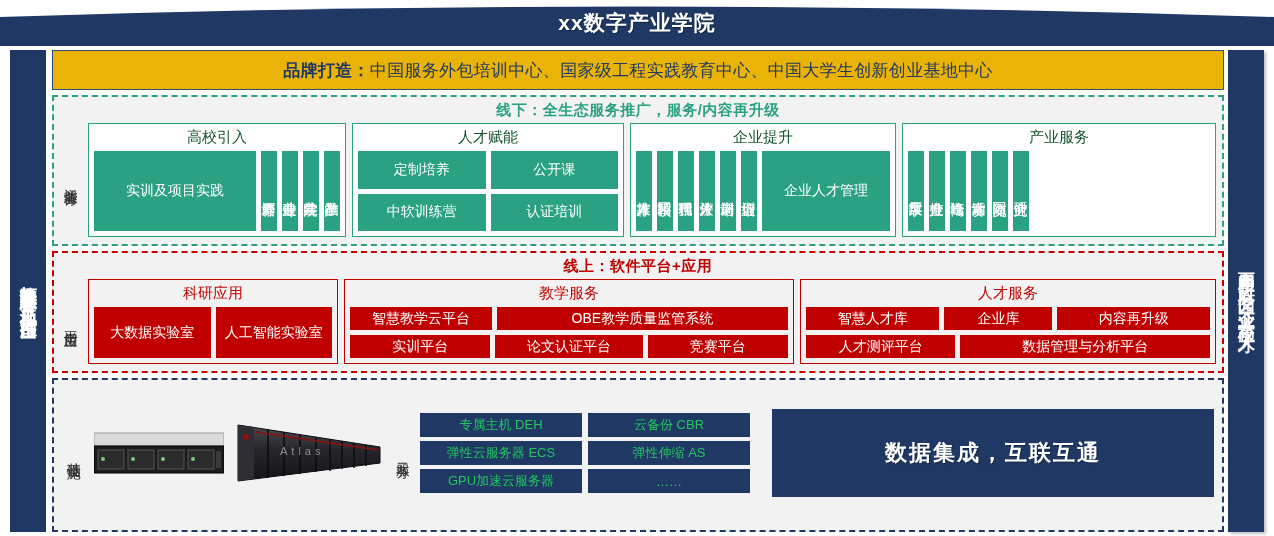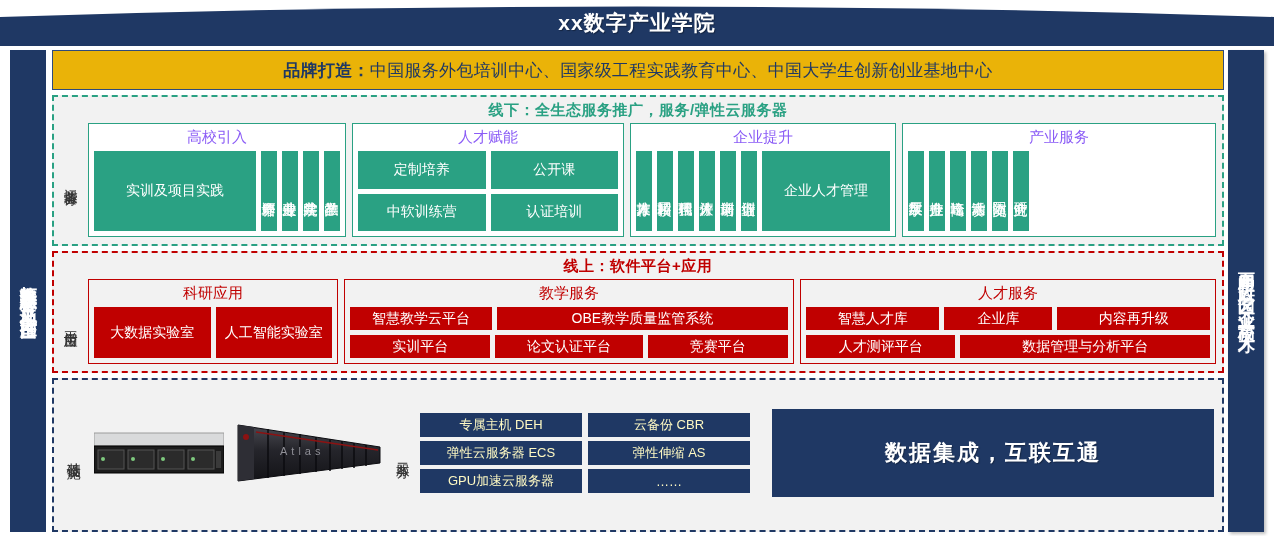--- a/index.html
+++ b/index.html
@@ -91,21 +91,21 @@
   .group{
     background:#ffffff;box-sizing:border-box;
     display:flex;flex-direction:column;
     padding:3px 5px 5px 5px;
   }
   .group.green{border:1px solid #2AA183;}
   .group.red{border:1px solid #C00000;background:#F2F2F2;}
   .group-title{
     text-align:center;font-size:15px;margin:1px 0 4px 0;
   }
-  .group-title.green{color:#8b5cf6;}
+  .group-title.green{color:#14532d;}
   .group-title.red{color:#C00000;}
 
   .tiles{display:flex;gap:5px;flex:1 1 auto;}
   .tiles.col{flex-direction:column;}
   .tile-row{display:flex;gap:5px;flex:1 1 auto;}
 
   .tile{
     display:flex;align-items:center;justify-content:center;text-align:center;
     color:#ffffff;box-sizing:border-box;
     font-size:14px;line-height:1.12;
@@ -122,21 +122,21 @@
   .redgroup-rows{display:flex;flex-direction:column;gap:5px;flex:1 1 auto;}
 
   
   .infra-body{display:flex;align-items:center;gap:8px;height:calc(100% - 4px);}
   .servers{
     flex:0 0 290px;display:flex;align-items:center;justify-content:center;gap:10px;height:100%;
   }
   .cloud-chips{display:flex;flex-direction:column;gap:4px;flex:0 0 330px;}
   .chip-row{display:flex;gap:6px;}
   .chip{
-    flex:1 1 0;background:#1F3864;color:#fef9c3;font-size:13px;
+    flex:1 1 0;background:#1F3864;color:#22c55e;font-size:13px;
     display:flex;align-items:center;justify-content:center;
     height:24px;box-sizing:border-box;
   }
   .banner-blue{
     flex:1 1 auto;background:#1F3864;color:#ffffff;
     display:flex;align-items:center;justify-content:center;
     font-size:22px;font-weight:bold;letter-spacing:2px;
     height:88px;align-self:center;
     text-shadow:1px 1px 1px rgba(0,0,0,.3);
   }
@@ -177,21 +177,21 @@
 
   <div class="main">
 
     <div class="brand">
       <div class="brand-text">
         <b>品牌打造：</b><span>中国服务外包培训中心、国家级工程实践教育中心、中国大学生创新创业基地中心</span>
       </div>
     </div>
 
     <div class="band green" style="flex:0 0 151px;">
-      <div class="band-title green">线下：全生态服务推广，服务/弹性云服务器</div>
+      <div class="band-title green">线下：全生态服务推广，服务/内容再升级</div>
       <div class="band-body">
         <div class="vlabel" style="color:#333;">运营服务</div>
 
         <div class="group green" style="flex:0 0 258px;">
           <div class="group-title green">高校引入</div>
           <div class="tiles">
             <div class="tile green" style="flex:1.55 1 0;">实训及项目实践</div>
             <div class="tile green vert">师资培养</div>
             <div class="tile green vert">共建专业</div>
             <div class="tile green vert">共建学院</div>

